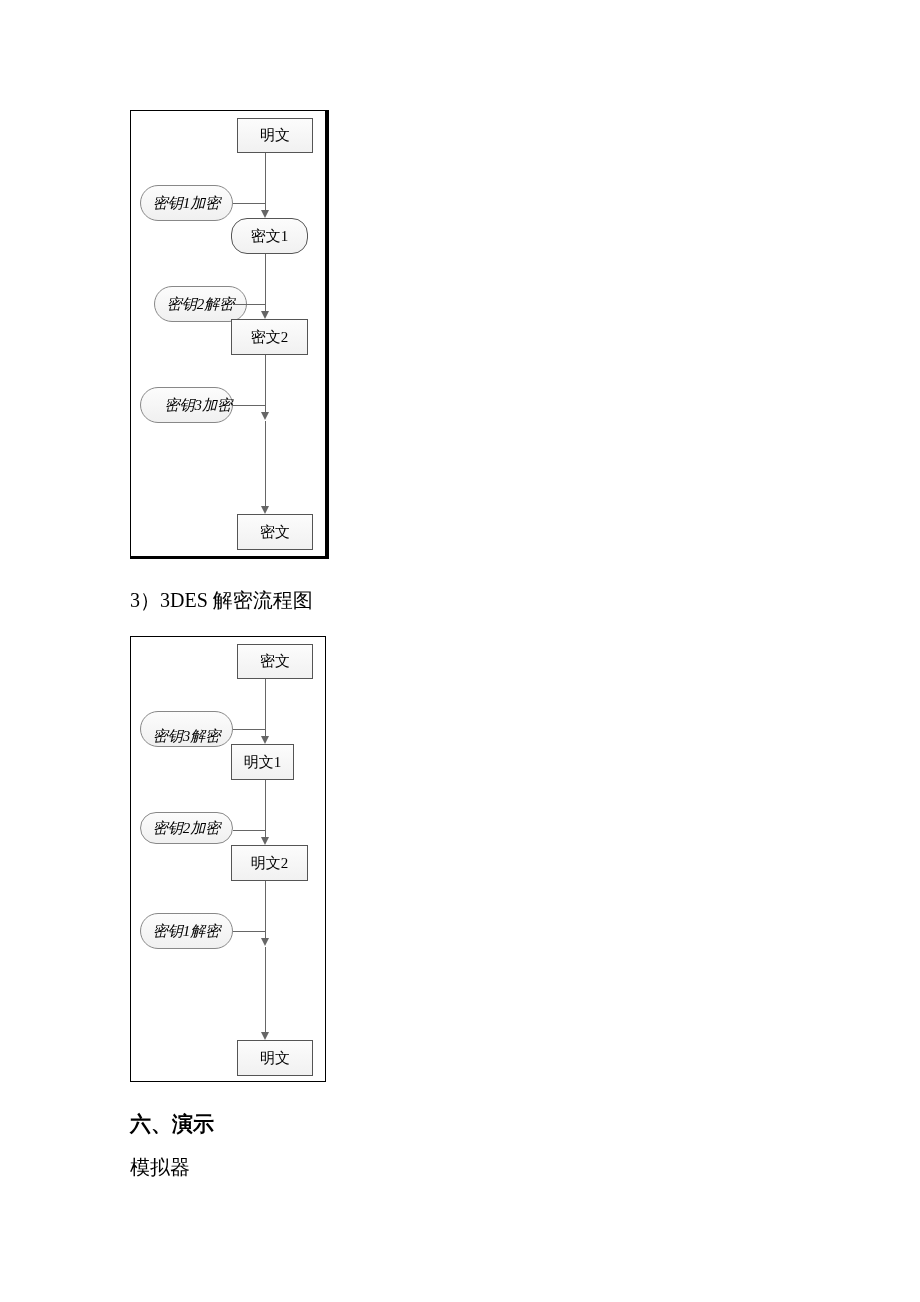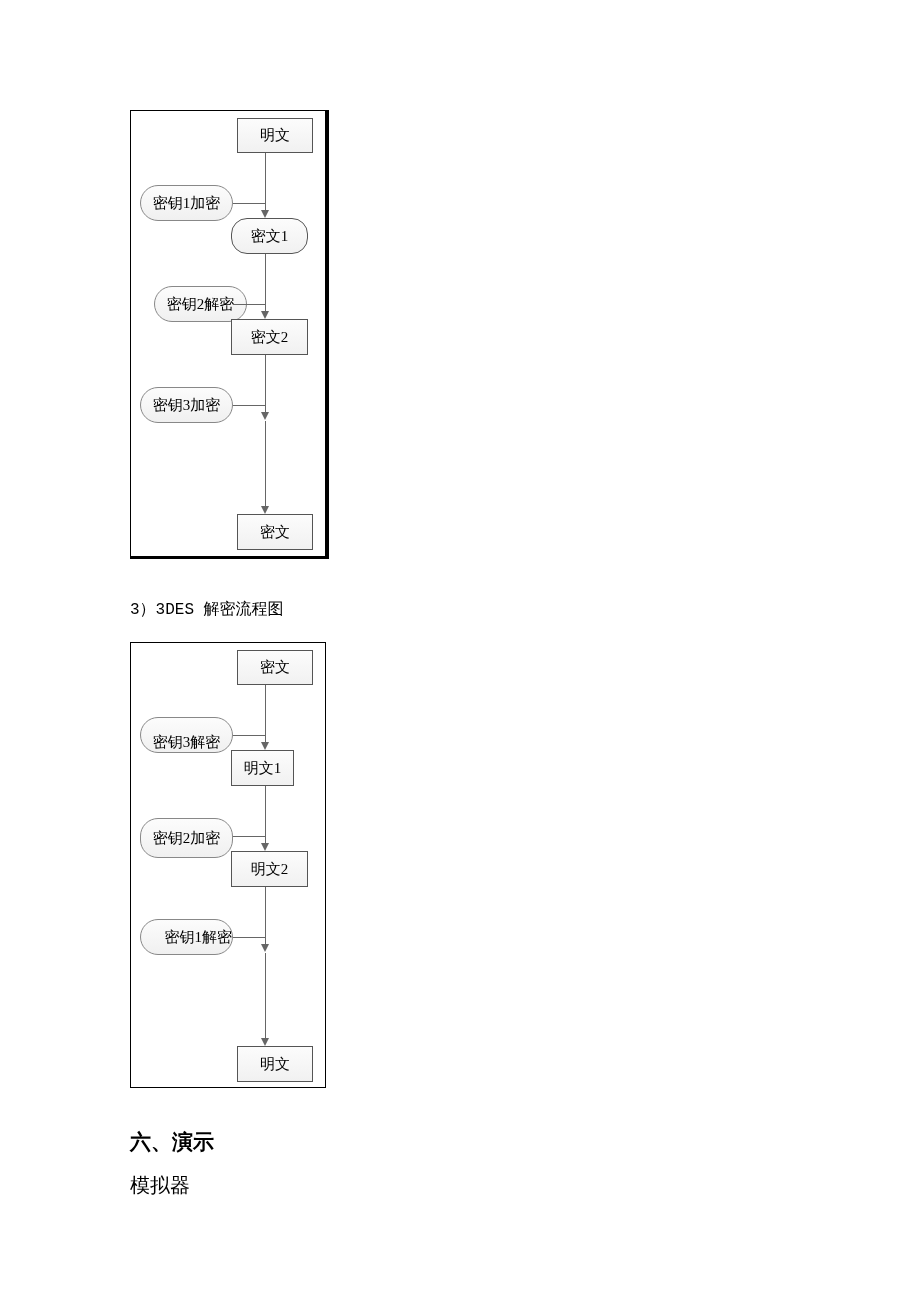--- a/index.html
+++ b/index.html
@@ -10,21 +10,21 @@
     width: 920px;
   }
   .page {
     padding: 110px 130px 60px 130px;
   }
   .flowchart {
     position: relative;
     border: 1px solid #000;
     background: #ffffff;
     width: 194px;
-    margin-bottom: 40px;
+    margin-bottom: 28px;
   }
   .flowchart.fc1 {
     height: 445px;
     border-right: 4px solid #000;
     border-bottom: 3px solid #000;
   }
   .flowchart.fc2 {
     height: 444px;
   }
   .rect-node {
@@ -44,24 +44,25 @@
     border: 1px solid #888;
     background: linear-gradient(#fcfcfc, #f0f0f0);
     border-radius: 18px;
     font-size: 15px;
     text-align: center;
     display: flex;
     align-items: center;
     justify-content: center;
     box-sizing: border-box;
     font-family: "SimSun", serif;
+    font-style: italic;
   }
   .caption {
-    font-size: 16px;
-    font-family: Liberation Mono, monospace;
+    font-size: 20px;
+    font-family: Liberation Serif, serif;
     margin: 10px 0 22px 0;
   }
   .heading {
     font-size: 21px;
     font-weight: bold;
     font-family: "SimHei", "Heiti SC", sans-serif;
     margin: 22px 0 16px 0;
   }
   .body-text {
     font-size: 20px;
@@ -117,21 +118,21 @@
     </div>
     <div class="h-connector" style="left:102px; top:193px; width:32px;"></div>
 
     <div class="rect-node" style="left:100px; top:208px; width:77px; height:36px;">
       <span>密文2</span>
     </div>
 
     <div class="arrow-line" style="left:134px; top:244px; height:57px;"></div>
     <div class="arrow-head" style="left:130px; top:301px;"></div>
 
-    <div class="pill-node" style="left:9px; top:276px; width:93px; height:36px;">
+    <div class="pill-node" style="left:9px; top:276px; width:93px; height:36px;justify-content:flex-end;">
       <span>密钥3加密</span>
     </div>
     <div class="h-connector" style="left:102px; top:294px; width:32px;"></div>
 
     <div class="arrow-line" style="left:134px; top:310px; height:85px;"></div>
     <div class="arrow-head" style="left:130px; top:395px;"></div>
 
     <div class="rect-node" style="left:106px; top:403px; width:76px; height:36px;">
       <span>密文</span>
     </div>
@@ -155,33 +156,33 @@
     </div>
     <div class="h-connector" style="left:102px; top:92px; width:32px;"></div>
 
     <div class="rect-node" style="left:100px; top:107px; width:63px; height:36px;">
       <span>明文1</span>
     </div>
 
     <div class="arrow-line" style="left:134px; top:143px; height:57px;"></div>
     <div class="arrow-head" style="left:130px; top:200px;"></div>
 
-    <div class="pill-node" style="left:9px; top:175px; width:93px; height:40px;">
+    <div class="pill-node" style="left:9px; top:175px; width:93px; height:32px;">
       <span>密钥2加密</span>
     </div>
     <div class="h-connector" style="left:102px; top:193px; width:32px;"></div>
 
     <div class="rect-node" style="left:100px; top:208px; width:77px; height:36px;">
       <span>明文2</span>
     </div>
 
     <div class="arrow-line" style="left:134px; top:244px; height:57px;"></div>
     <div class="arrow-head" style="left:130px; top:301px;"></div>
 
-    <div class="pill-node" style="left:9px; top:276px; width:93px; height:36px;justify-content:flex-end;">
+    <div class="pill-node" style="left:9px; top:276px; width:93px; height:36px;">
       <span>密钥1解密</span>
     </div>
     <div class="h-connector" style="left:102px; top:294px; width:32px;"></div>
 
     <div class="arrow-line" style="left:134px; top:310px; height:85px;"></div>
     <div class="arrow-head" style="left:130px; top:395px;"></div>
 
     <div class="rect-node" style="left:106px; top:403px; width:76px; height:36px;">
       <span>明文</span>
     </div>

